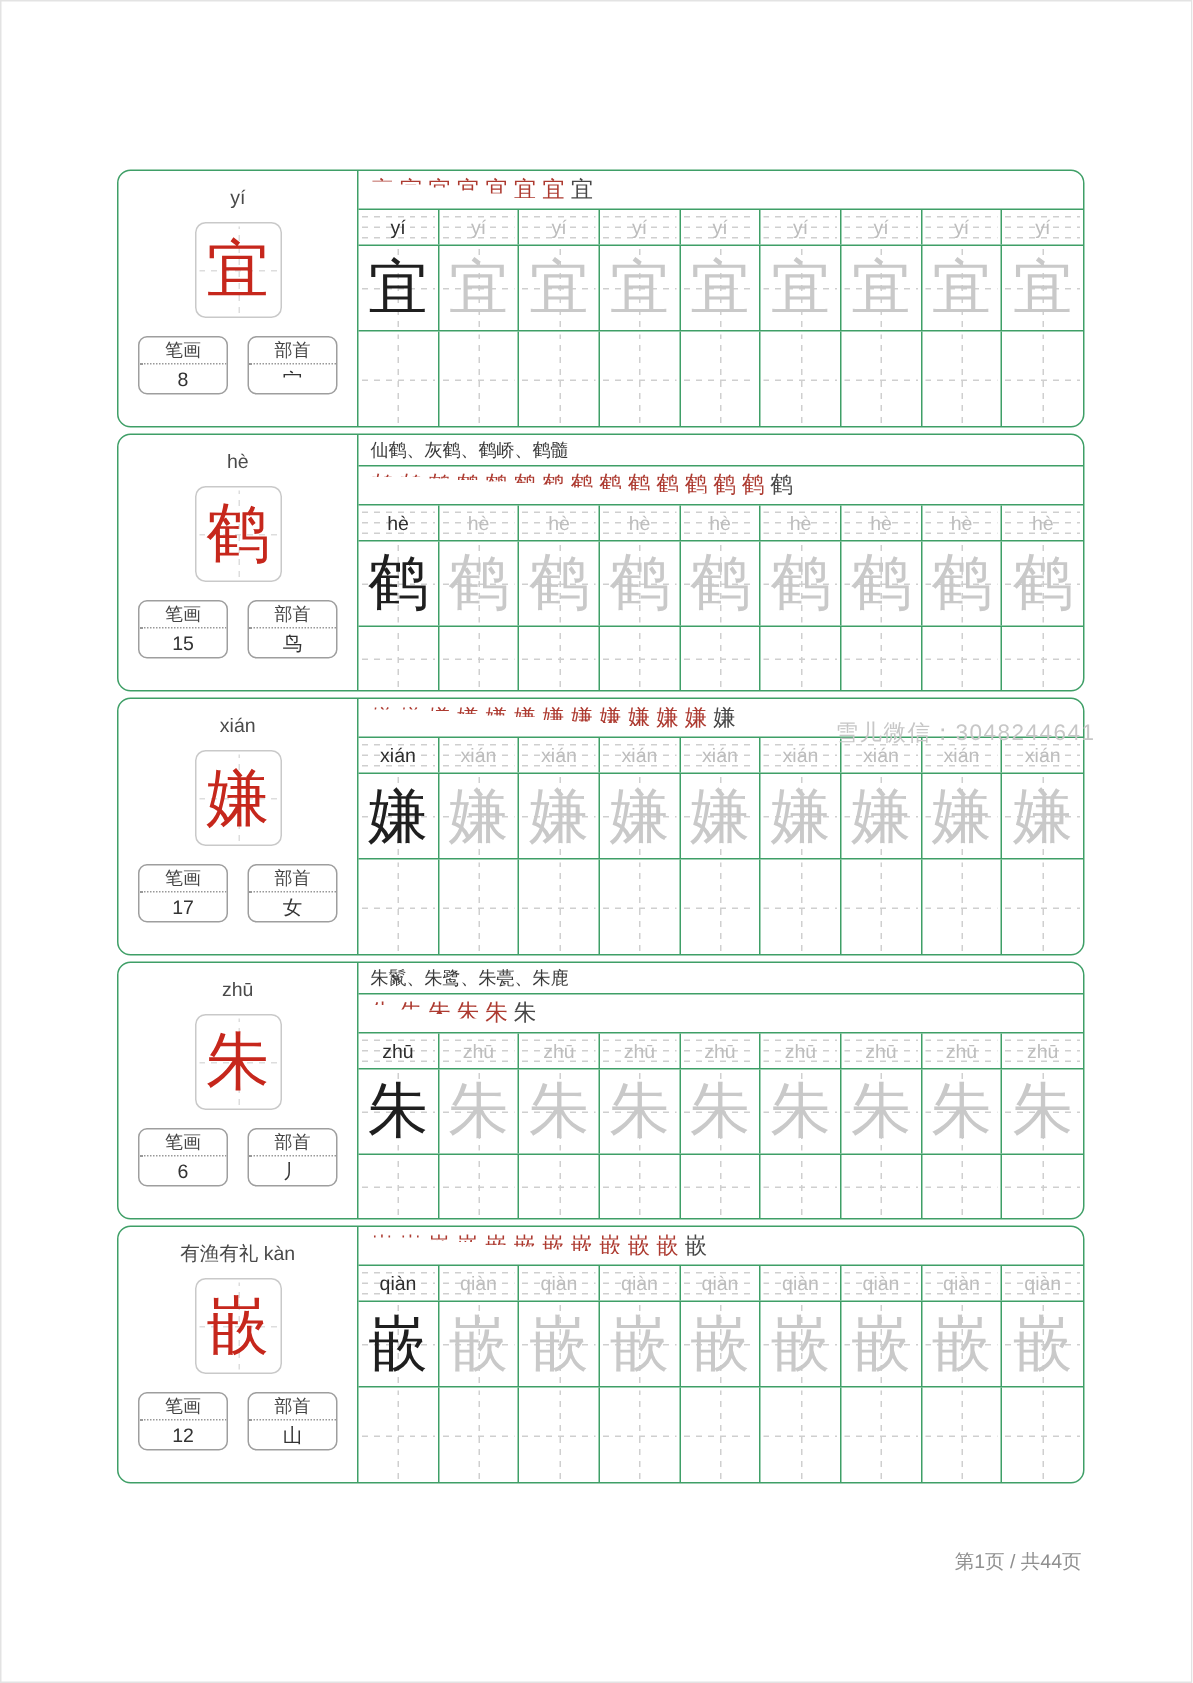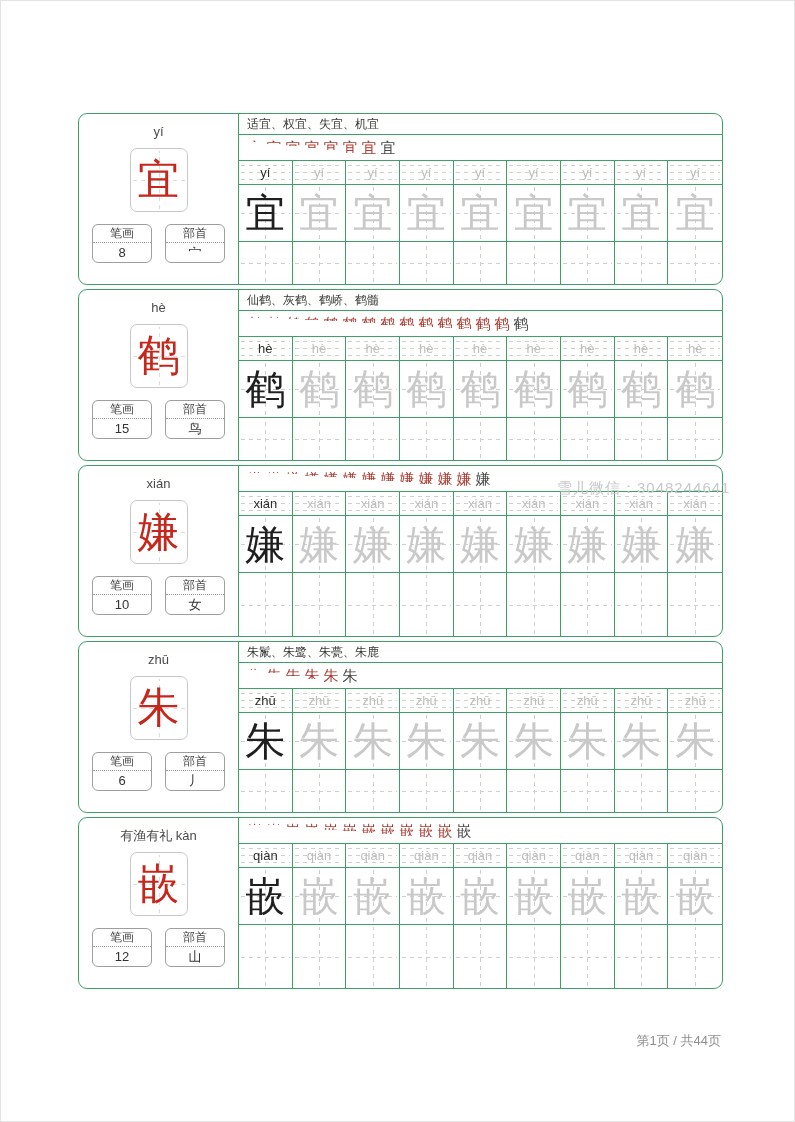--- a/index.html
+++ b/index.html
@@ -83,21 +83,20 @@
           <div class="mini-label lbl-strokes">笔画</div>
           <div class="mini-value val-strokes">8</div>
         </div>
         <div class="mini">
           <div class="mini-label lbl-radical">部首</div>
           <div class="mini-value val-radical">宀</div>
         </div>
       </div>
     </div>
     <div class="right">
-      <div class="words">适宜、权宜、失宜、机宜</div>
       <div class="strokerow">
             <span class="sg" style="height: 3px;">
               <span>宜</span>
             </span>
             <span class="sg" style="height: 5px;">
               <span>宜</span>
             </span>
             <span class="sg" style="height: 7px;">
               <span>宜</span>
             </span>
@@ -477,21 +476,21 @@
     <div class="left">
       <div class="lp-pinyin">xián</div>
       <div class="charbox">
         <i class="gv"></i>
         <i class="gh"></i>
         <span class="redchar">嫌</span>
       </div>
       <div class="minis">
         <div class="mini">
           <div class="mini-label lbl-strokes">笔画</div>
-          <div class="mini-value val-strokes">10</div>
+          <div class="mini-value val-strokes">17</div>
         </div>
         <div class="mini">
           <div class="mini-label lbl-radical">部首</div>
           <div class="mini-value val-radical">女</div>
         </div>
       </div>
     </div>
     <div class="right">
       <div class="strokerow">
             <span class="sg" style="height: 3px;">

